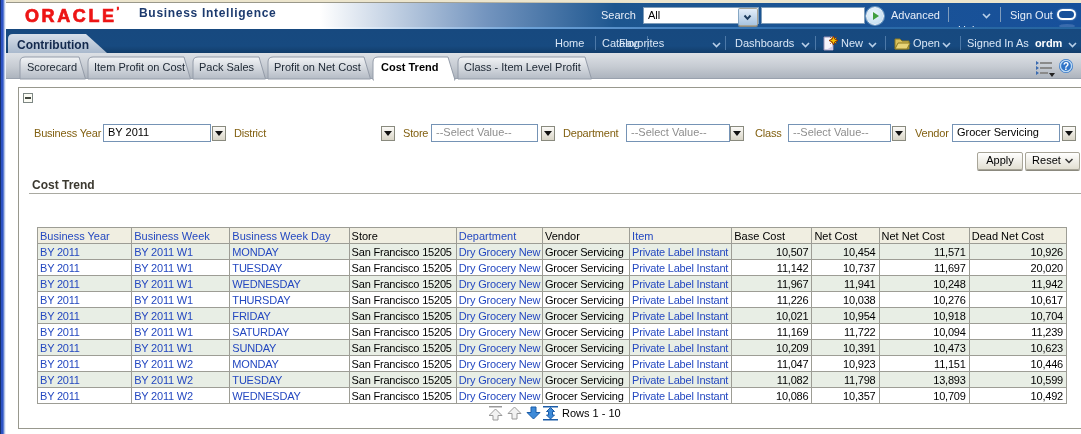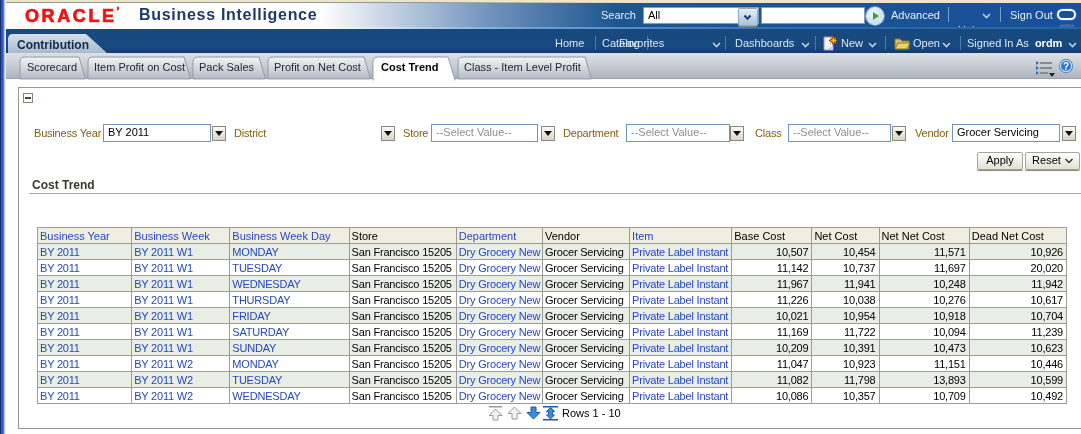--- a/index.html
+++ b/index.html
@@ -8,21 +8,21 @@
   .abs{position:absolute;}
   
   #leftedge{left:0;top:0;width:6px;height:434px;
     background:linear-gradient(90deg,#16306e 0,#16306e 1px,#2b50c0 1px,#2e55c8 3px,#8fa6d8 4px,#d8e2f4 5px,#ffffff 6px);}
   #topbeige{left:0;top:0;width:1081px;height:3px;background:#ece5cd;}
   #topbeigeline{left:5px;top:2px;width:640px;height:1px;background:linear-gradient(90deg,#9a988a 0,#9a988a 420px,rgba(154,152,138,0) 640px);}
   
   #band1{left:5px;top:3px;width:1076px;height:25px;
     background:linear-gradient(90deg,#ffffff 0px,#ffffff 315px,#7495bf 480px,#1d568f 610px,#17509b 1076px);}
   #oracle{left:25px;top:6px;font-size:18px;font-weight:bold;color:#ed1515;letter-spacing:2.6px;-webkit-text-stroke:0.7px #ed1515;}
-  #bititle{left:139px;top:6px;font-size:16px;font-weight:bold;color:#1c3a6e;letter-spacing:0.7px;text-align:right;}
+  #bititle{left:139px;top:6px;font-size:12px;font-weight:bold;color:#1c3a6e;letter-spacing:0.7px;text-align:right;}
   #searchlbl{left:601px;top:9px;color:#e7eef8;}
   #searchsel{left:643px;top:7px;width:114px;height:15px;background:#fff;border:1px solid #7f9db9;color:#000;}
   #searchsel .val{position:absolute;left:4px;top:1px;}
   #searchsel .btn{position:absolute;right:0;top:0;width:18px;height:15px;
      background:linear-gradient(#e3eefa,#a8c4e0);border-left:1px solid #86a7c4;}
   #searchinput{left:761px;top:7px;width:102px;height:15px;background:#fff;border:1px solid #7f9db9;}
   #gobtn{left:866px;top:7px;width:16px;height:16px;border-radius:50%;
      background:radial-gradient(circle at 40% 35%,#eef7fd,#b9d8ee);border:1px solid #f2f7fc;box-shadow:0 0 0 1px #6d9cc4;}
   #advanced{left:891px;top:9px;color:#e7eef8;}
   #helptxt{left:958px;top:24px;color:#e7eef8;}

